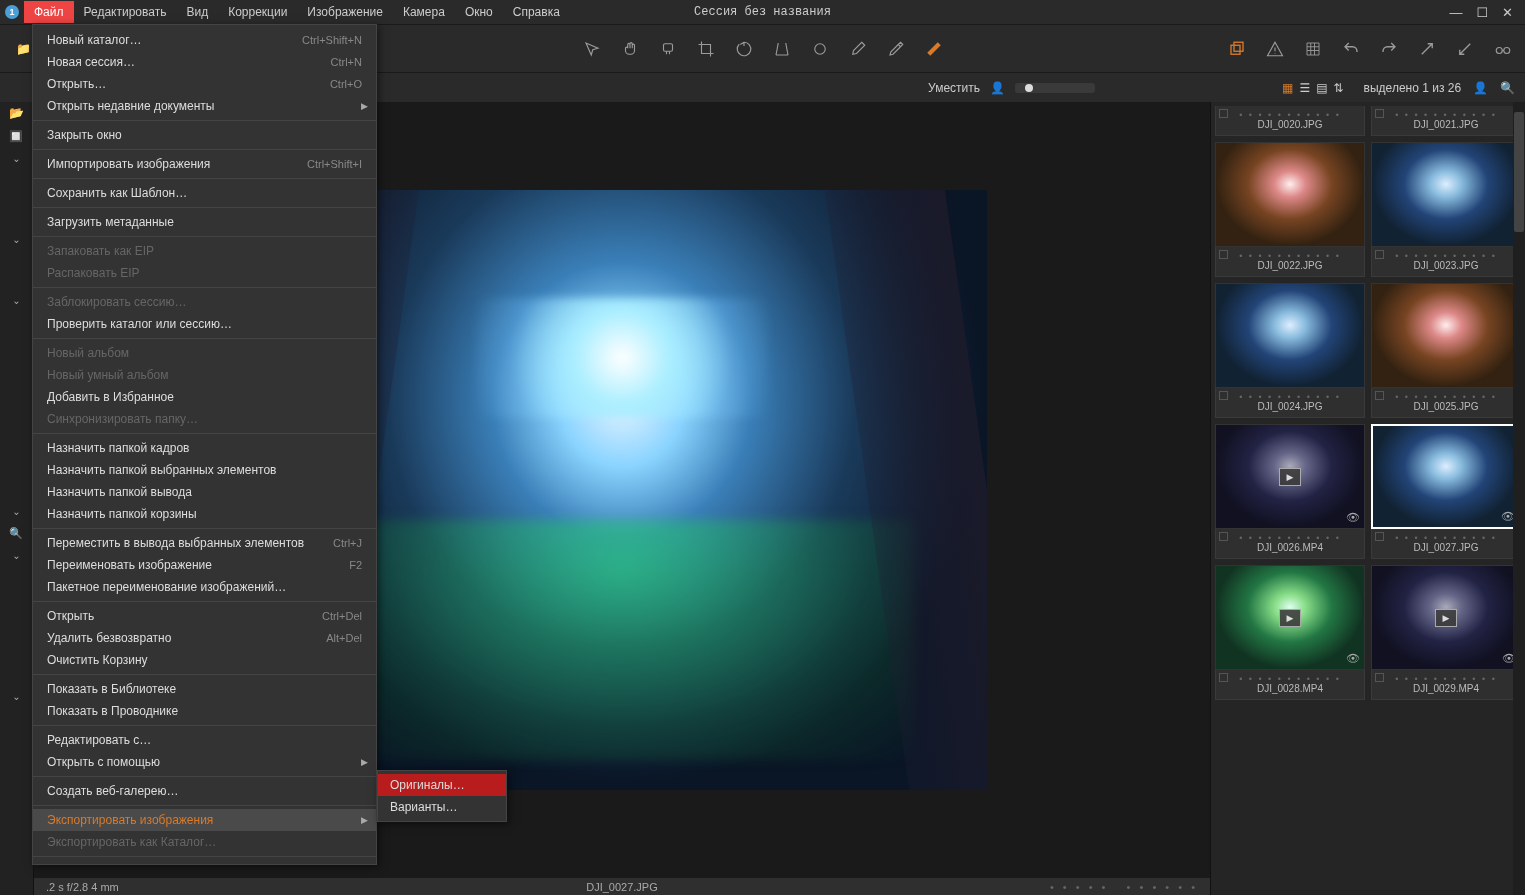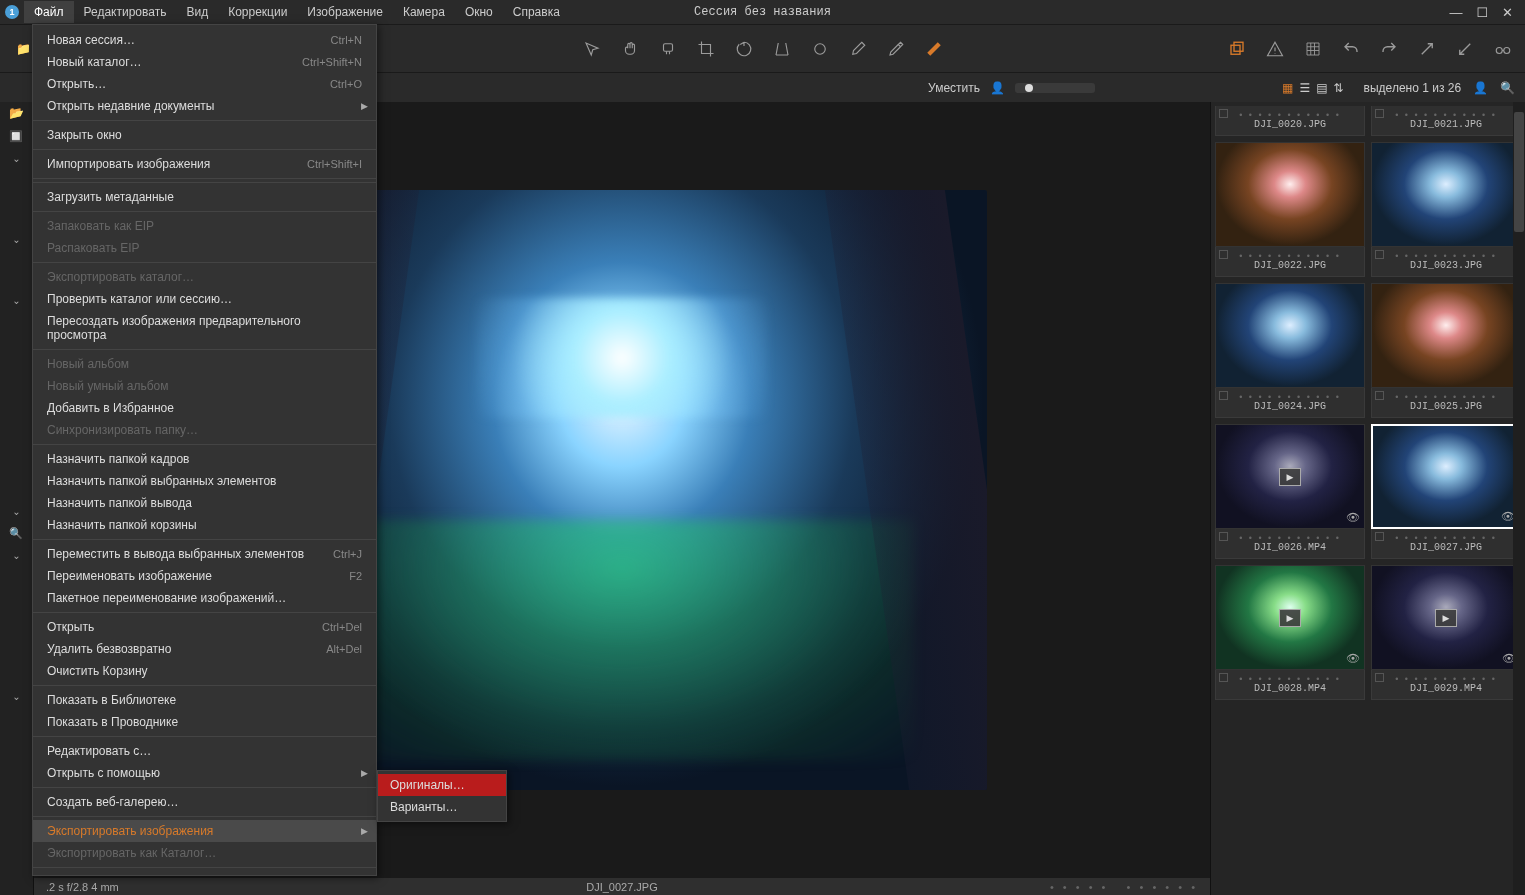--- a/index.html
+++ b/index.html
@@ -4,21 +4,21 @@
 <style>
 * { margin: 0; padding: 0; box-sizing: border-box; font-family: "Segoe UI", Arial, sans-serif; }
 body { background: #1a1a1a; color: #ccc; font-size: 12px; overflow: hidden; width: 1525px; height: 895px; position: relative; }
 
 
 .titlebar { height: 24px; background: #2a2a2a; display: flex; align-items: center; position: relative; }
 .app-icon { width: 24px; height: 24px; display: flex; align-items: center; justify-content: center; }
 .app-icon-circle { width: 14px; height: 14px; border-radius: 50%; background: #4a9fd8; color: #fff; font-size: 9px; font-weight: bold; display: flex; align-items: center; justify-content: center; }
 .menubar { display: flex; gap: 0; }
 .menu-item { padding: 4px 10px; cursor: pointer; color: #ccc; }
-.menu-item.active { background: #404040; color: #fff; }
+.menu-item.active { background: #ef4444; color: #fff; }
 .title-center { position: absolute; left: 50%; transform: translateX(-50%); color: #ccc; font-family: Liberation Mono, monospace; }
 .window-controls { position: absolute; right: 0; display: flex; gap: 14px; padding-right: 12px; color: #ccc; }
 .window-controls span { cursor: pointer; font-size: 13px; }
 
 
 .toolbar { height: 48px; background: #2a2a2a; border-top: 1px solid #1a1a1a; display: flex; align-items: center; position: relative; }
 .left-tabs { display: flex; gap: 18px; padding-left: 14px; }
 .tab-icon { width: 20px; height: 20px; opacity: 0.6; cursor: pointer; display: flex; align-items: center; justify-content: center; }
 .tab-icon.active { opacity: 1; color: #d87a2a; }
 .center-tools { position: absolute; left: 50%; transform: translateX(-50%); display: flex; gap: 14px; align-items: center; }
@@ -58,21 +58,21 @@
 .thumb-img { height: 105px; background: #1a2838; position: relative; border: 1px solid #333; }
 .thumb-img.selected { border: 2px solid #fff; }
 .thumb-concert { background: radial-gradient(ellipse at 50% 40%, #def 0%, #8bd 15%, #247 40%, #123 70%); }
 .thumb-concert.redish { background: radial-gradient(ellipse at 50% 40%, #fee 0%, #d88 15%, #742 40%, #321 70%); }
 .thumb-concert.greenish { background: radial-gradient(ellipse at 50% 40%, #dfe 0%, #8d8 15%, #274 40%, #132 70%); }
 .thumb-concert.dark { background: radial-gradient(ellipse at 50% 40%, #aab 0%, #668 15%, #224 40%, #112 70%); }
 .video-indicator { position: absolute; left: 50%; top: 50%; transform: translate(-50%,-50%); width: 22px; height: 18px; background: rgba(60,60,60,0.9); border: 1px solid #aaa; display: flex; align-items: center; justify-content: center; font-size: 9px; color: #ddd; }
 .eye-indicator { position: absolute; right: 4px; bottom: 4px; color: #aaa; font-size: 11px; }
 .thumb-meta { height: 30px; background: #2f2f2f; border: 1px solid #3a3a3a; border-top: none; display: flex; flex-direction: column; align-items: center; justify-content: center; position: relative; }
 .thumb-dots { color: #666; font-size: 9px; letter-spacing: 2px; line-height: 8px; }
-.thumb-name { font-size: 10px; color: #bbb; font-family: Liberation Mono, monospace; }
+.thumb-name { font-size: 10px; color: #bbb; }
 .thumb-check { position: absolute; left: 3px; top: 3px; width: 9px; height: 9px; border: 1px solid #555; }
 .thumb-meta-only { height: 30px; }
 
 
 .dropdown { position: absolute; top: 24px; left: 32px; width: 345px; background: #333; border: 1px solid #444; z-index: 100; box-shadow: 2px 2px 8px rgba(0,0,0,0.5); padding: 4px 0; }
 .dd-item { padding: 4px 14px; display: flex; justify-content: space-between; align-items: center; cursor: pointer; color: #ddd; position: relative; }
 .dd-item.disabled { color: #666; cursor: default; }
 .dd-item.hover-orange { background: #4a4a4a; color: #d87a2a; }
 .dd-shortcut { color: #888; font-size: 11px; }
 .dd-sep { height: 1px; background: #444; margin: 3px 0; }
@@ -362,65 +362,65 @@
         </div>
       </div>
     <div class="scrollbar-track">
         <div class="scrollbar-thumb"></div>
       </div>
   </div>
 </div>
 
 <div class="dropdown" id="dropdown">
     <div class="dd-item">
+      <span>Новый каталог…</span>
+      <span class="dd-shortcut">Ctrl+Shift+N</span>
+    </div>
+    <div class="dd-item">
       <span>Новая сессия…</span>
       <span class="dd-shortcut">Ctrl+N</span>
     </div>
     <div class="dd-item">
-      <span>Новый каталог…</span>
-      <span class="dd-shortcut">Ctrl+Shift+N</span>
-    </div>
-    <div class="dd-item">
       <span>Открыть…</span>
       <span class="dd-shortcut">Ctrl+O</span>
     </div>
     <div class="dd-item">
       <span>Открыть недавние документы</span>
       <span class="dd-arrow">▶</span>
     </div>
     <div class="dd-sep"></div>
     <div class="dd-item">
       <span>Закрыть окно</span>
     </div>
     <div class="dd-sep"></div>
     <div class="dd-item">
       <span>Импортировать изображения</span>
       <span class="dd-shortcut">Ctrl+Shift+I</span>
     </div>
     <div class="dd-sep"></div>
+    <div class="dd-item">
+      <span>Сохранить как Шаблон…</span>
+    </div>
     <div class="dd-sep"></div>
     <div class="dd-item">
       <span>Загрузить метаданные</span>
     </div>
     <div class="dd-sep"></div>
     <div class="dd-item disabled">
       <span>Запаковать как EIP</span>
     </div>
     <div class="dd-item disabled">
       <span>Распаковать EIP</span>
     </div>
     <div class="dd-sep"></div>
     <div class="dd-item disabled">
-      <span>Экспортировать каталог…</span>
+      <span>Заблокировать сессию…</span>
     </div>
     <div class="dd-item">
       <span>Проверить каталог или сессию…</span>
-    </div>
-    <div class="dd-item">
-      <span>Пересоздать изображения предварительного просмотра</span>
     </div>
     <div class="dd-sep"></div>
     <div class="dd-item disabled">
       <span>Новый альбом</span>
     </div>
     <div class="dd-item disabled">
       <span>Новый умный альбом</span>
     </div>
     <div class="dd-item">
       <span>Добавить в Избранное</span>

